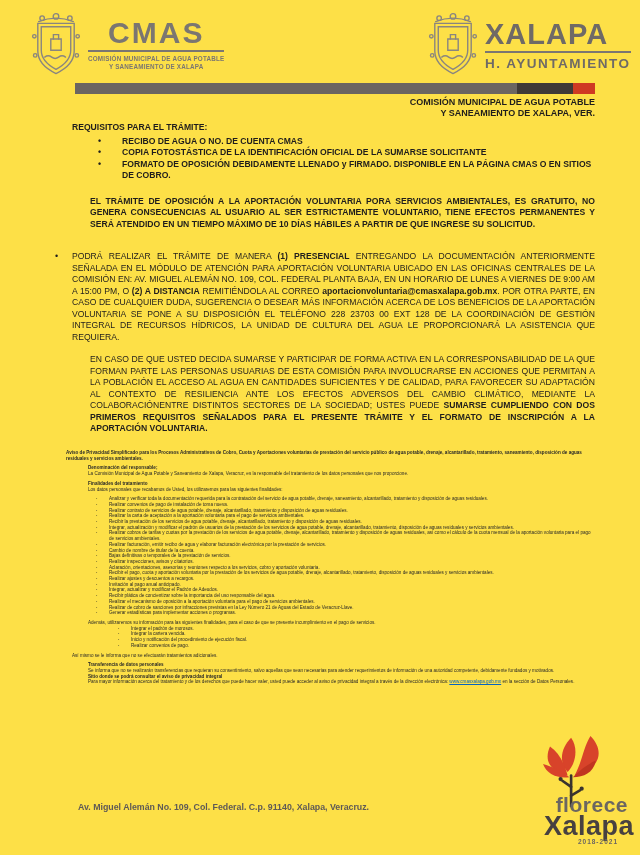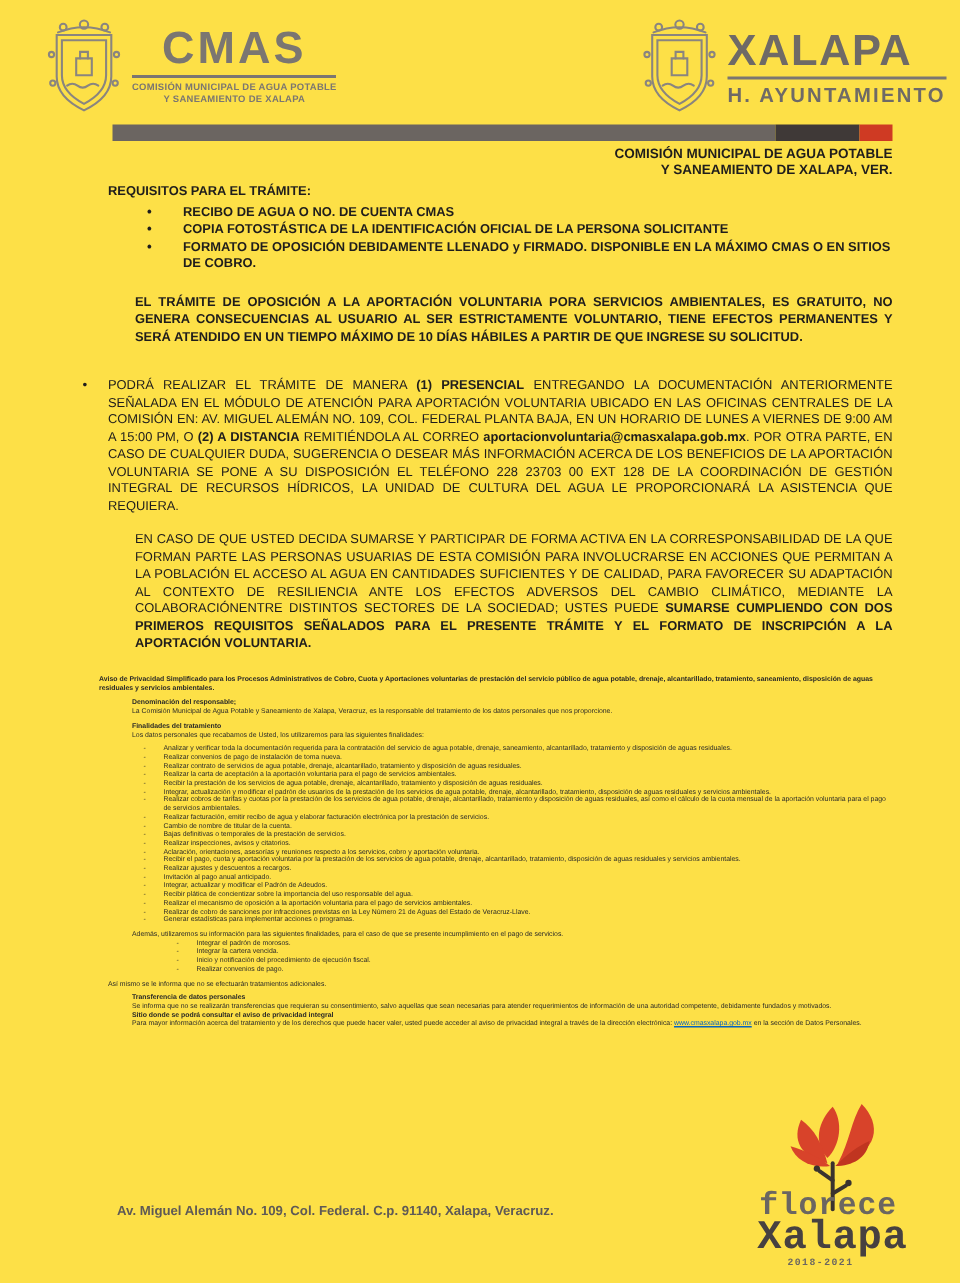--- a/index.html
+++ b/index.html
@@ -46,21 +46,21 @@
   .privacy .sec-flush { margin-top:4px; margin-left:6px; }
   .privacy .ph { font-weight:700; }
   .privacy .row { display:flex; margin-left:18px; }
   .privacy .row .dash { flex:0 0 25px; text-align:center; }
   .privacy .row .itx { flex:1; }
   .privacy .rows { margin-top:4px; }
   .link { color:#0563c1; text-decoration:underline; }
 
   
   .footer-address { position:absolute; left:78px; top:800px; font-size:8.8px; font-weight:700; color:#5f5a56; line-height:14px; }
-  .florece { position:absolute; left:492px; top:736px; width:126px; text-align:center;font-family:Liberation Mono, monospace; }
+  .florece { position:absolute; left:508px; top:736px; width:126px; text-align:right; }
   .florece svg.flower { display:block; margin:0 auto 0 auto; margin-right:22px; }
   .florece .t1 { font-size:21px; font-weight:700; color:#6b6661; line-height:18px; margin-top:-12px; margin-right:6px; letter-spacing:.5px; }
   .florece .t2 { font-size:27px; font-weight:700; color:#474140; line-height:26px; margin-top:-1px; letter-spacing:.5px; }
   .florece .t3 { font-size:6.5px; font-weight:700; color:#6b6661; margin-top:-1px; margin-right:16px; letter-spacing:1px; }
 </style>
 </head>
 <body>
 
 <div class="page">
 
@@ -116,22 +116,22 @@
   <div class="org-title">
     <div>COMISIÓN MUNICIPAL DE AGUA POTABLE</div>
     <div>Y SANEAMIENTO DE XALAPA, VER.</div>
   </div>
 
   <div class="content">
 
     <div class="req-title">REQUISITOS PARA EL TRÁMITE:</div>
     <ul class="req">
       <li>RECIBO DE AGUA O NO. DE CUENTA CMAS</li>
-      <li>COPIA FOTOSTÁSTICA DE LA IDENTIFICACIÓN OFICIAL DE LA PERSONA SOLICITANTE</li>
-      <li>FORMATO DE OPOSICIÓN DEBIDAMENTE LLENADO y FIRMADO. DISPONIBLE EN LA MÁXIMO CMAS O EN SITIOS DE COBRO.</li>
+      <li>COPIA FOTOSTÁSTICA DE LA IDENTIFICACIÓN OFICIAL DE LA SUMARSE SOLICITANTE</li>
+      <li>FORMATO DE OPOSICIÓN DEBIDAMENTE LLENADO y FIRMADO. DISPONIBLE EN LA PÁGINA CMAS O EN SITIOS DE COBRO.</li>
     </ul>
 
     <p class="para p-gratuito">EL TRÁMITE DE OPOSICIÓN A LA APORTACIÓN VOLUNTARIA PORA SERVICIOS AMBIENTALES, ES GRATUITO, NO GENERA CONSECUENCIAS AL USUARIO AL SER ESTRICTAMENTE VOLUNTARIO, TIENE EFECTOS PERMANENTES Y SERÁ ATENDIDO EN UN TIEMPO MÁXIMO DE 10 DÍAS HÁBILES A PARTIR DE QUE INGRESE SU SOLICITUD.</p>
 
     <p class="para p-podra"><span>PODRÁ REALIZAR EL TRÁMITE DE MANERA </span><span class="b">(1) PRESENCIAL</span><span> ENTREGANDO LA DOCUMENTACIÓN ANTERIORMENTE SEÑALADA EN EL MÓDULO DE ATENCIÓN PARA APORTACIÓN VOLUNTARIA UBICADO EN LAS OFICINAS CENTRALES DE LA COMISIÓN EN: AV. MIGUEL ALEMÁN NO. 109, COL. FEDERAL PLANTA BAJA, EN UN HORARIO DE LUNES A VIERNES DE 9:00 AM A 15:00 PM, O </span><span class="b">(2) A DISTANCIA</span><span> REMITIÉNDOLA AL CORREO </span><span class="b">aportacionvoluntaria@cmasxalapa.gob.mx</span><span>. POR OTRA PARTE, EN CASO DE CUALQUIER DUDA, SUGERENCIA O DESEAR MÁS INFORMACIÓN ACERCA DE LOS BENEFICIOS DE LA APORTACIÓN VOLUNTARIA SE PONE A SU DISPOSICIÓN EL TELÉFONO 228 23703 00 EXT 128 DE LA COORDINACIÓN DE GESTIÓN INTEGRAL DE RECURSOS HÍDRICOS, LA UNIDAD DE CULTURA DEL AGUA LE PROPORCIONARÁ LA ASISTENCIA QUE REQUIERA.</span></p>
 
     <p class="para p-encaso"><span>EN CASO DE QUE USTED DECIDA SUMARSE Y PARTICIPAR DE FORMA ACTIVA EN LA CORRESPONSABILIDAD DE LA QUE FORMAN PARTE LAS PERSONAS USUARIAS DE ESTA COMISIÓN PARA INVOLUCRARSE EN ACCIONES QUE PERMITAN A LA POBLACIÓN EL ACCESO AL AGUA EN CANTIDADES SUFICIENTES Y DE CALIDAD, PARA FAVORECER SU ADAPTACIÓN AL CONTEXTO DE RESILIENCIA ANTE LOS EFECTOS ADVERSOS DEL CAMBIO CLIMÁTICO, MEDIANTE LA COLABORACIÓNENTRE DISTINTOS SECTORES DE LA SOCIEDAD; USTES PUEDE </span><span class="b">SUMARSE CUMPLIENDO CON DOS PRIMEROS REQUISITOS SEÑALADOS PARA EL PRESENTE TRÁMITE Y EL FORMATO DE INSCRIPCIÓN A LA APORTACIÓN VOLUNTARIA.</span></p>
 
   </div>
 

